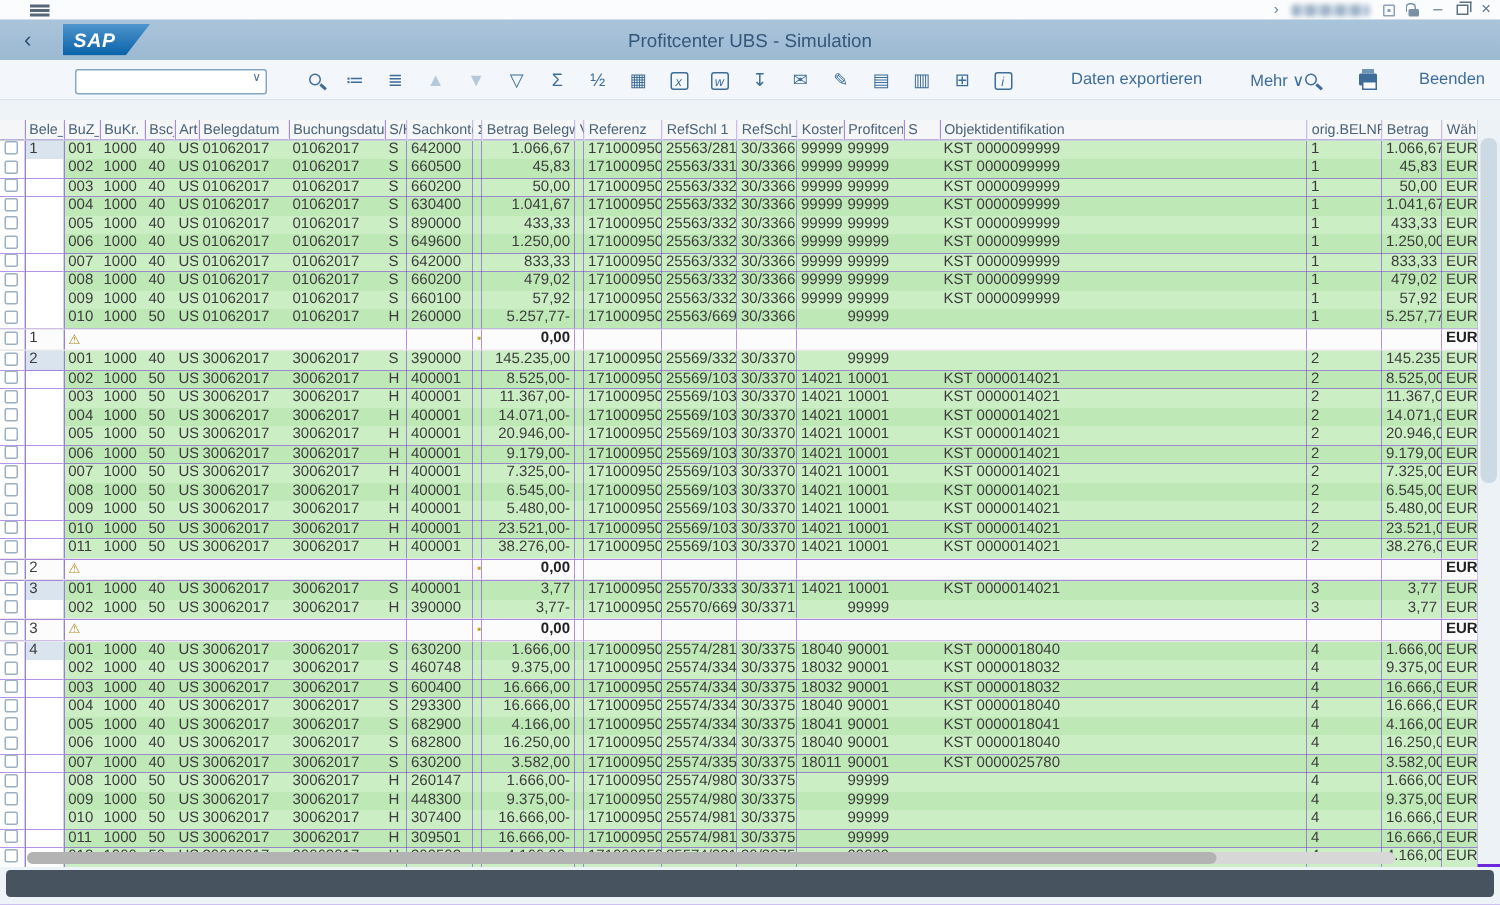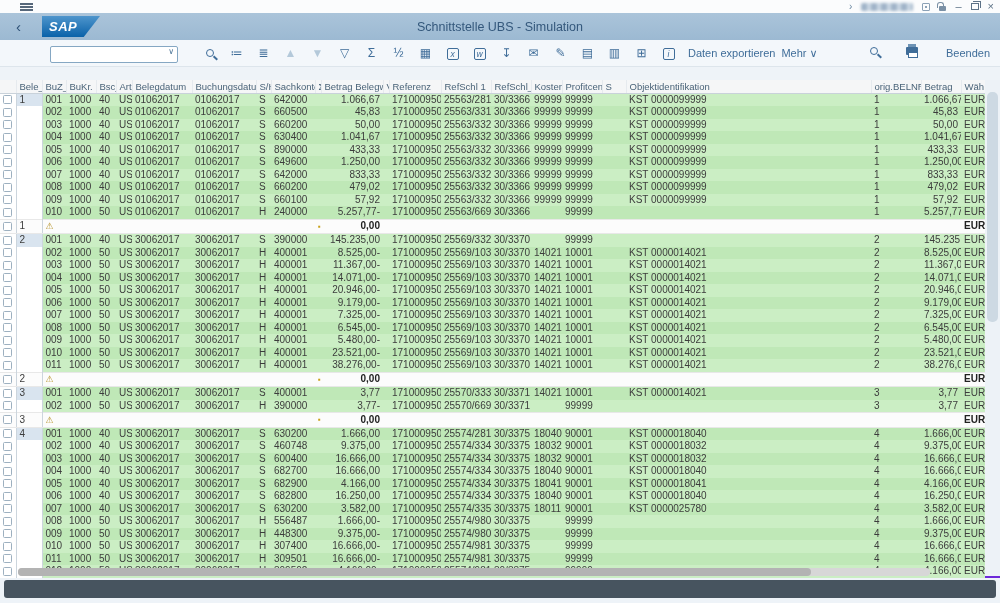--- a/index.html
+++ b/index.html
@@ -43,22 +43,22 @@
   .cmd-chev { position:absolute; right:4px; top:3px; font-size:8px; color:#4a7396; pointer-events:none; }
   .tb-icons { display:flex; align-items:center; gap:0; }
   .tb-ic { width:27px; text-align:center; font-size:12px; color:#3f6d99; cursor:pointer; line-height:27px; }
   .tb-ic.disabled { color:#b4c9da; cursor:default; }
   .boxletter { display:inline-block; width:12px; height:12px; border:1px solid #3f6d99; border-radius:2px;
     font-size:8.5px; line-height:11px; color:#3f6d99; font-style:italic; }
   .mag { display:inline-block; position:relative; width:8px; height:8px;
     border:1.6px solid #3f6d99; border-radius:50%; }
   .mag::after { content:""; position:absolute; left:6px; top:7px; width:5px; height:1.8px;
     background:#3f6d99; transform:rotate(42deg); }
-  .tb-text-btn { font-size:11px; color:#3f6d99; margin-left:6px; cursor:pointer; white-space:nowrap; }
-  .tb-right { margin-left:auto; display:flex; align-items:flex-start; gap:28px; }
+  .tb-text-btn { font-size:11px; color:#3f6d99; margin-left:32px; cursor:pointer; white-space:nowrap; }
+  .tb-right { margin-left:auto; display:flex; align-items:center; gap:28px; }
   .printer { position:relative; width:12px; height:8px; background:#3f6d99; border-radius:1px; }
   .printer::before { content:""; position:absolute; left:2px; top:-3px; width:8px; height:3px; background:#6d93b5; }
   .printer::after { content:""; position:absolute; left:2px; top:5px; width:8px; height:4px; background:#fff; border:1px solid #3f6d99; }
   .gap-strip { height:13px; background:#eef3f8; }
 
   
   .grid-wrap { position:relative; background:#6d28d9; }
   table { border-collapse:collapse; table-layout:fixed; width:985px; }
   th { height:13px; font-size:9.5px; font-weight:normal; color:#4a6378; text-align:left;
     background:#f5f6f7; border-bottom:1px solid #c9d2da; border-right:1px solid #e6eaee;
@@ -107,21 +107,21 @@
     <span class="lock"></span>
     <span class="wc">–</span>
     <span class="restore"></span>
     <span class="wc">×</span>
   </div>
 </div>
 
 <div class="title-bar">
   <span class="back-btn">‹</span>
   <div class="sap-logo">SAP</div>
-  <div class="app-title">Schnittstelle UBS - Simulation</div>
+  <div class="app-title">Profitcenter UBS - Simulation</div>
 </div>
 
 <div class="toolbar">
   <div class="cmd-wrap">
     <input class="cmd-field" placeholder="" style="">
     <span class="cmd-chev">∨</span>
   </div>
   <div class="tb-icons" id="tb-icons">
       <span class="tb-ic"><span class="mag"></span></span>
       <span class="tb-ic">≔</span>
@@ -435,21 +435,21 @@
         <tr class="g2">
           <td class="c-cb"><span class="cbx"></span></td>
           <td class="c-bele"></td>
           <td>010</td>
           <td>1000</td>
           <td>50</td>
           <td>US</td>
           <td>01062017</td>
           <td>01062017</td>
           <td>H</td>
-          <td>240000</td>
+          <td>260000</td>
           <td class="c-sig"></td>
           <td class="num">5.257,77-</td>
           <td></td>
           <td>1710009500001910</td>
           <td>25563/6693</td>
           <td>30/3366</td>
           <td></td>
           <td>99999</td>
           <td></td>
           <td></td>
@@ -935,21 +935,21 @@
         <tr class="g1">
           <td class="c-cb"><span class="cbx"></span></td>
           <td class="c-bele"></td>
           <td>004</td>
           <td>1000</td>
           <td>40</td>
           <td>US</td>
           <td>30062017</td>
           <td>30062017</td>
           <td>S</td>
-          <td>682700</td>
+          <td>293300</td>
           <td class="c-sig"></td>
           <td class="num">16.666,00</td>
           <td></td>
           <td>1710009500001943</td>
           <td>25574/3347</td>
           <td>30/3375</td>
           <td>18040</td>
           <td>90001</td>
           <td></td>
           <td>KST 0000018040</td>
@@ -1035,21 +1035,21 @@
         <tr class="g1">
           <td class="c-cb"><span class="cbx"></span></td>
           <td class="c-bele"></td>
           <td>008</td>
           <td>1000</td>
           <td>50</td>
           <td>US</td>
           <td>30062017</td>
           <td>30062017</td>
           <td>H</td>
-          <td>556487</td>
+          <td>260147</td>
           <td class="c-sig"></td>
           <td class="num">1.666,00-</td>
           <td></td>
           <td>1710009500001943</td>
           <td>25574/9808</td>
           <td>30/3375</td>
           <td></td>
           <td>99999</td>
           <td></td>
           <td></td>

